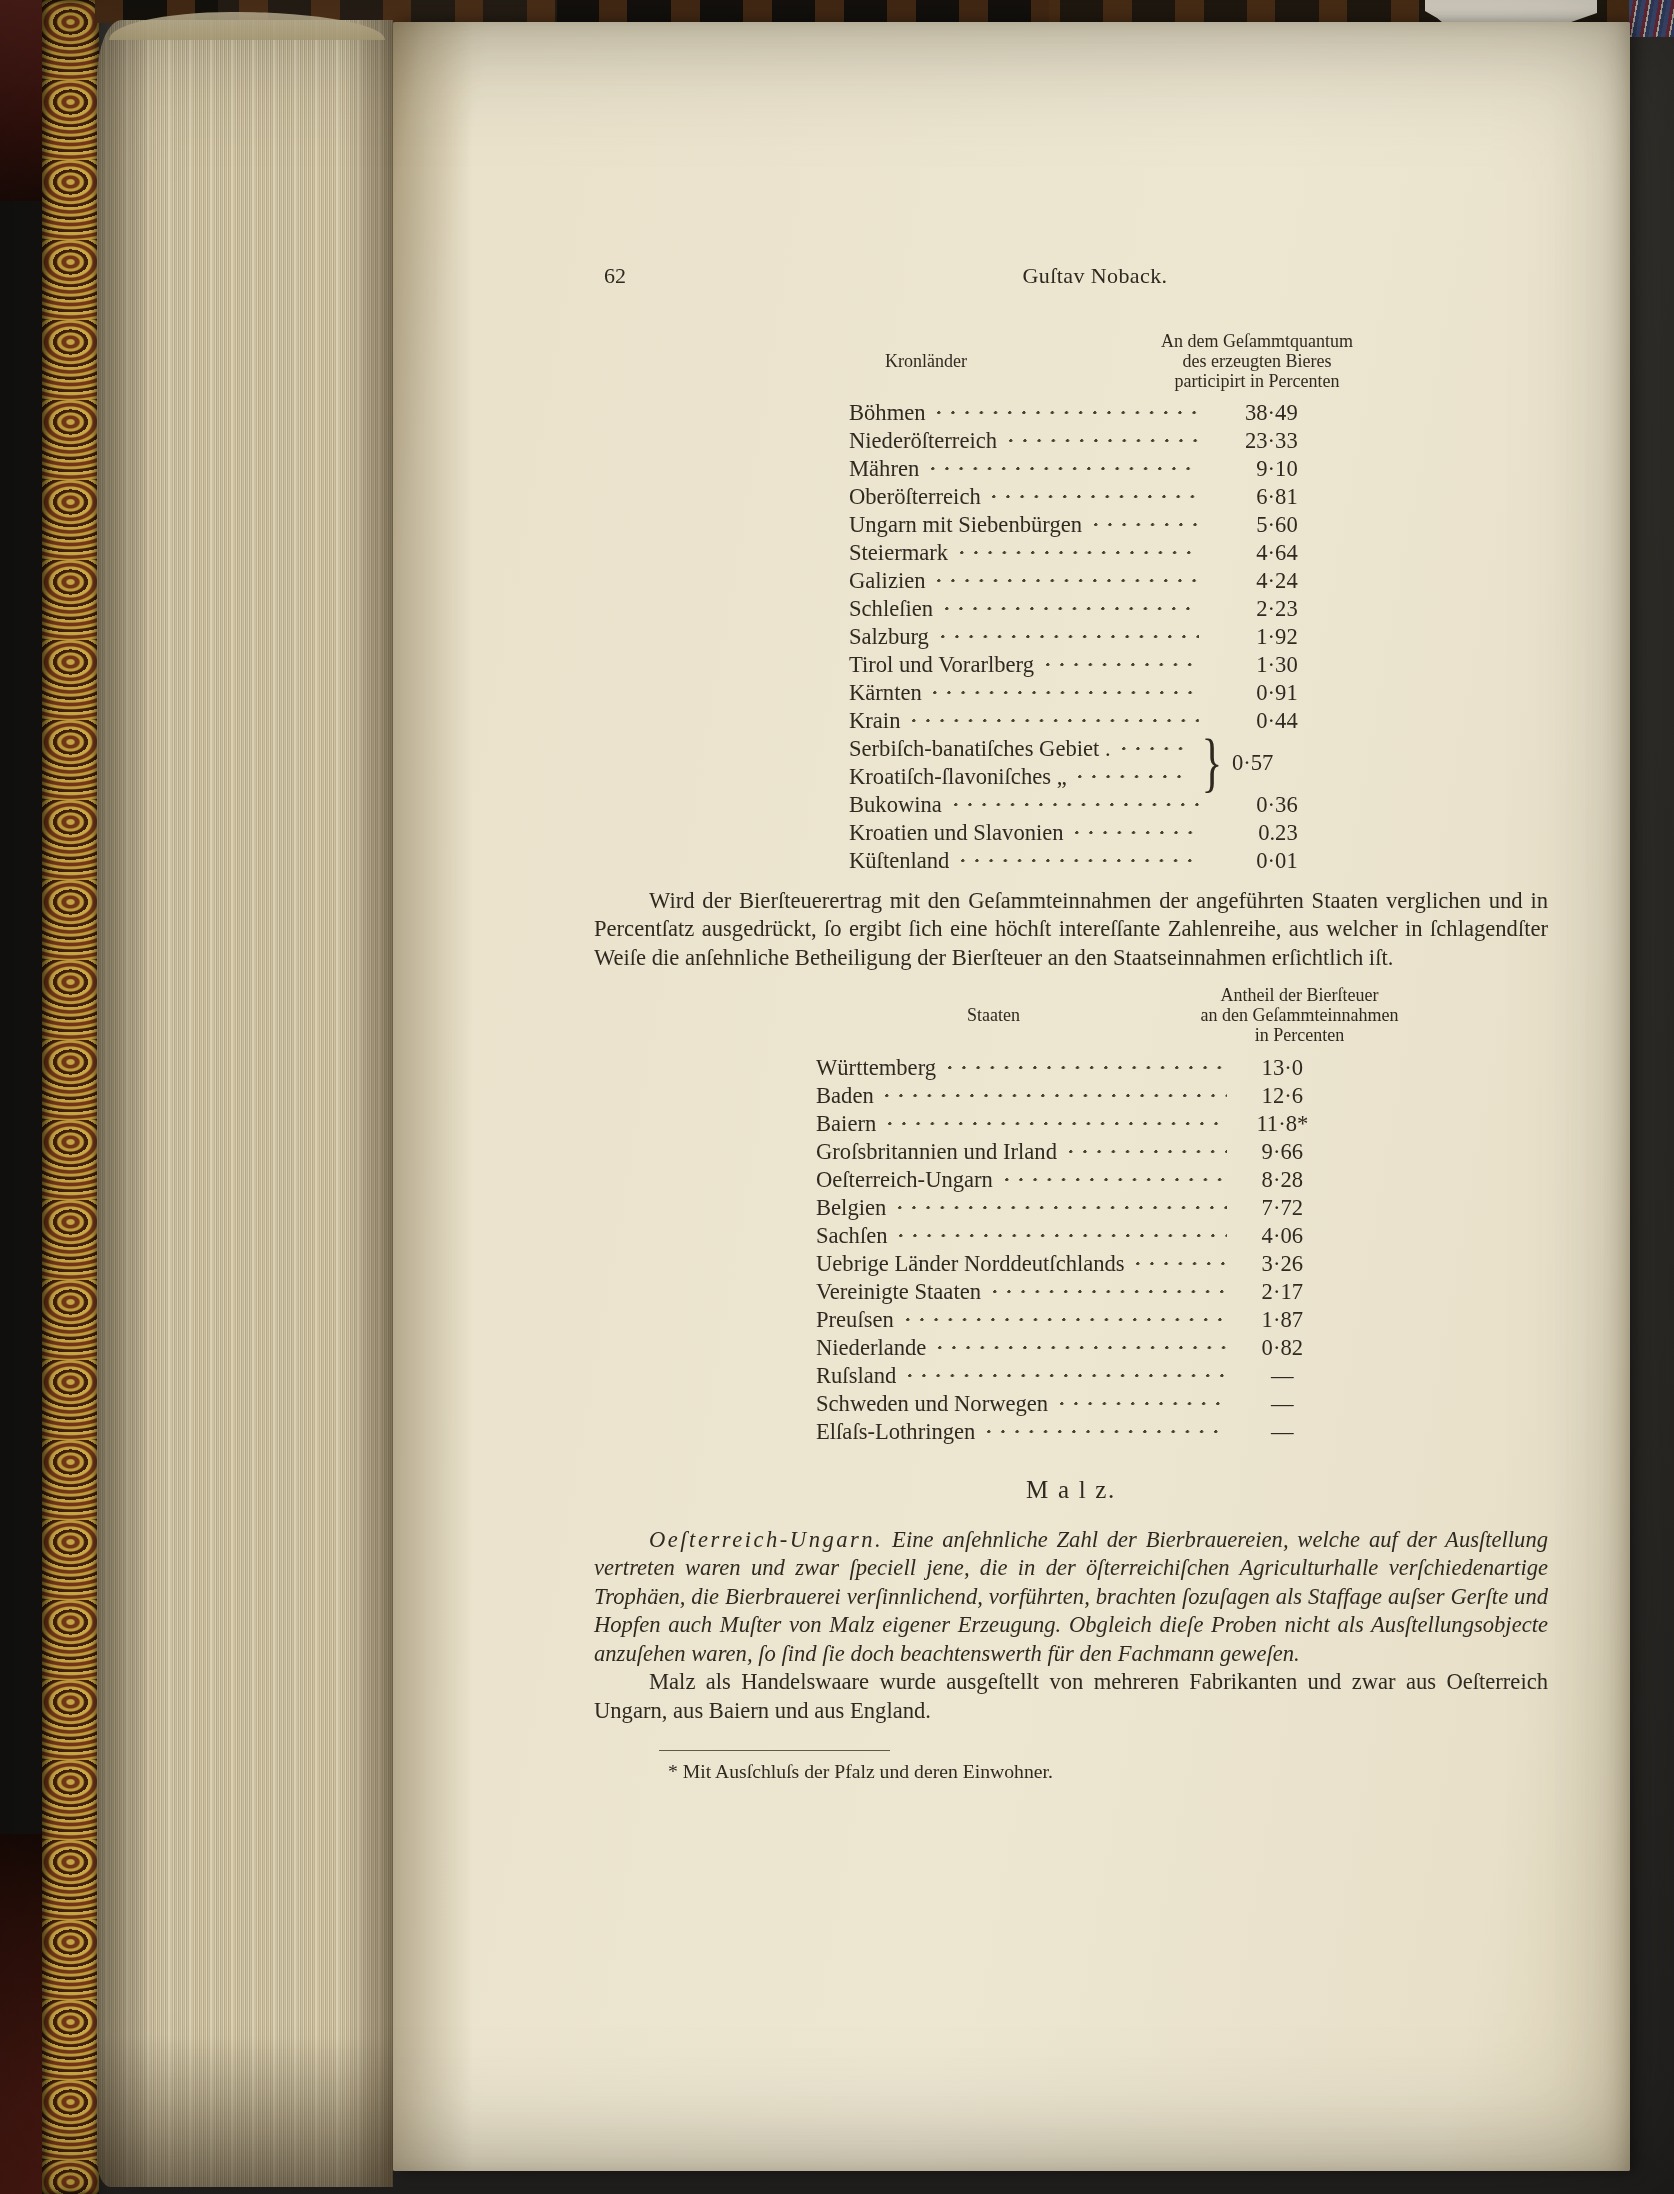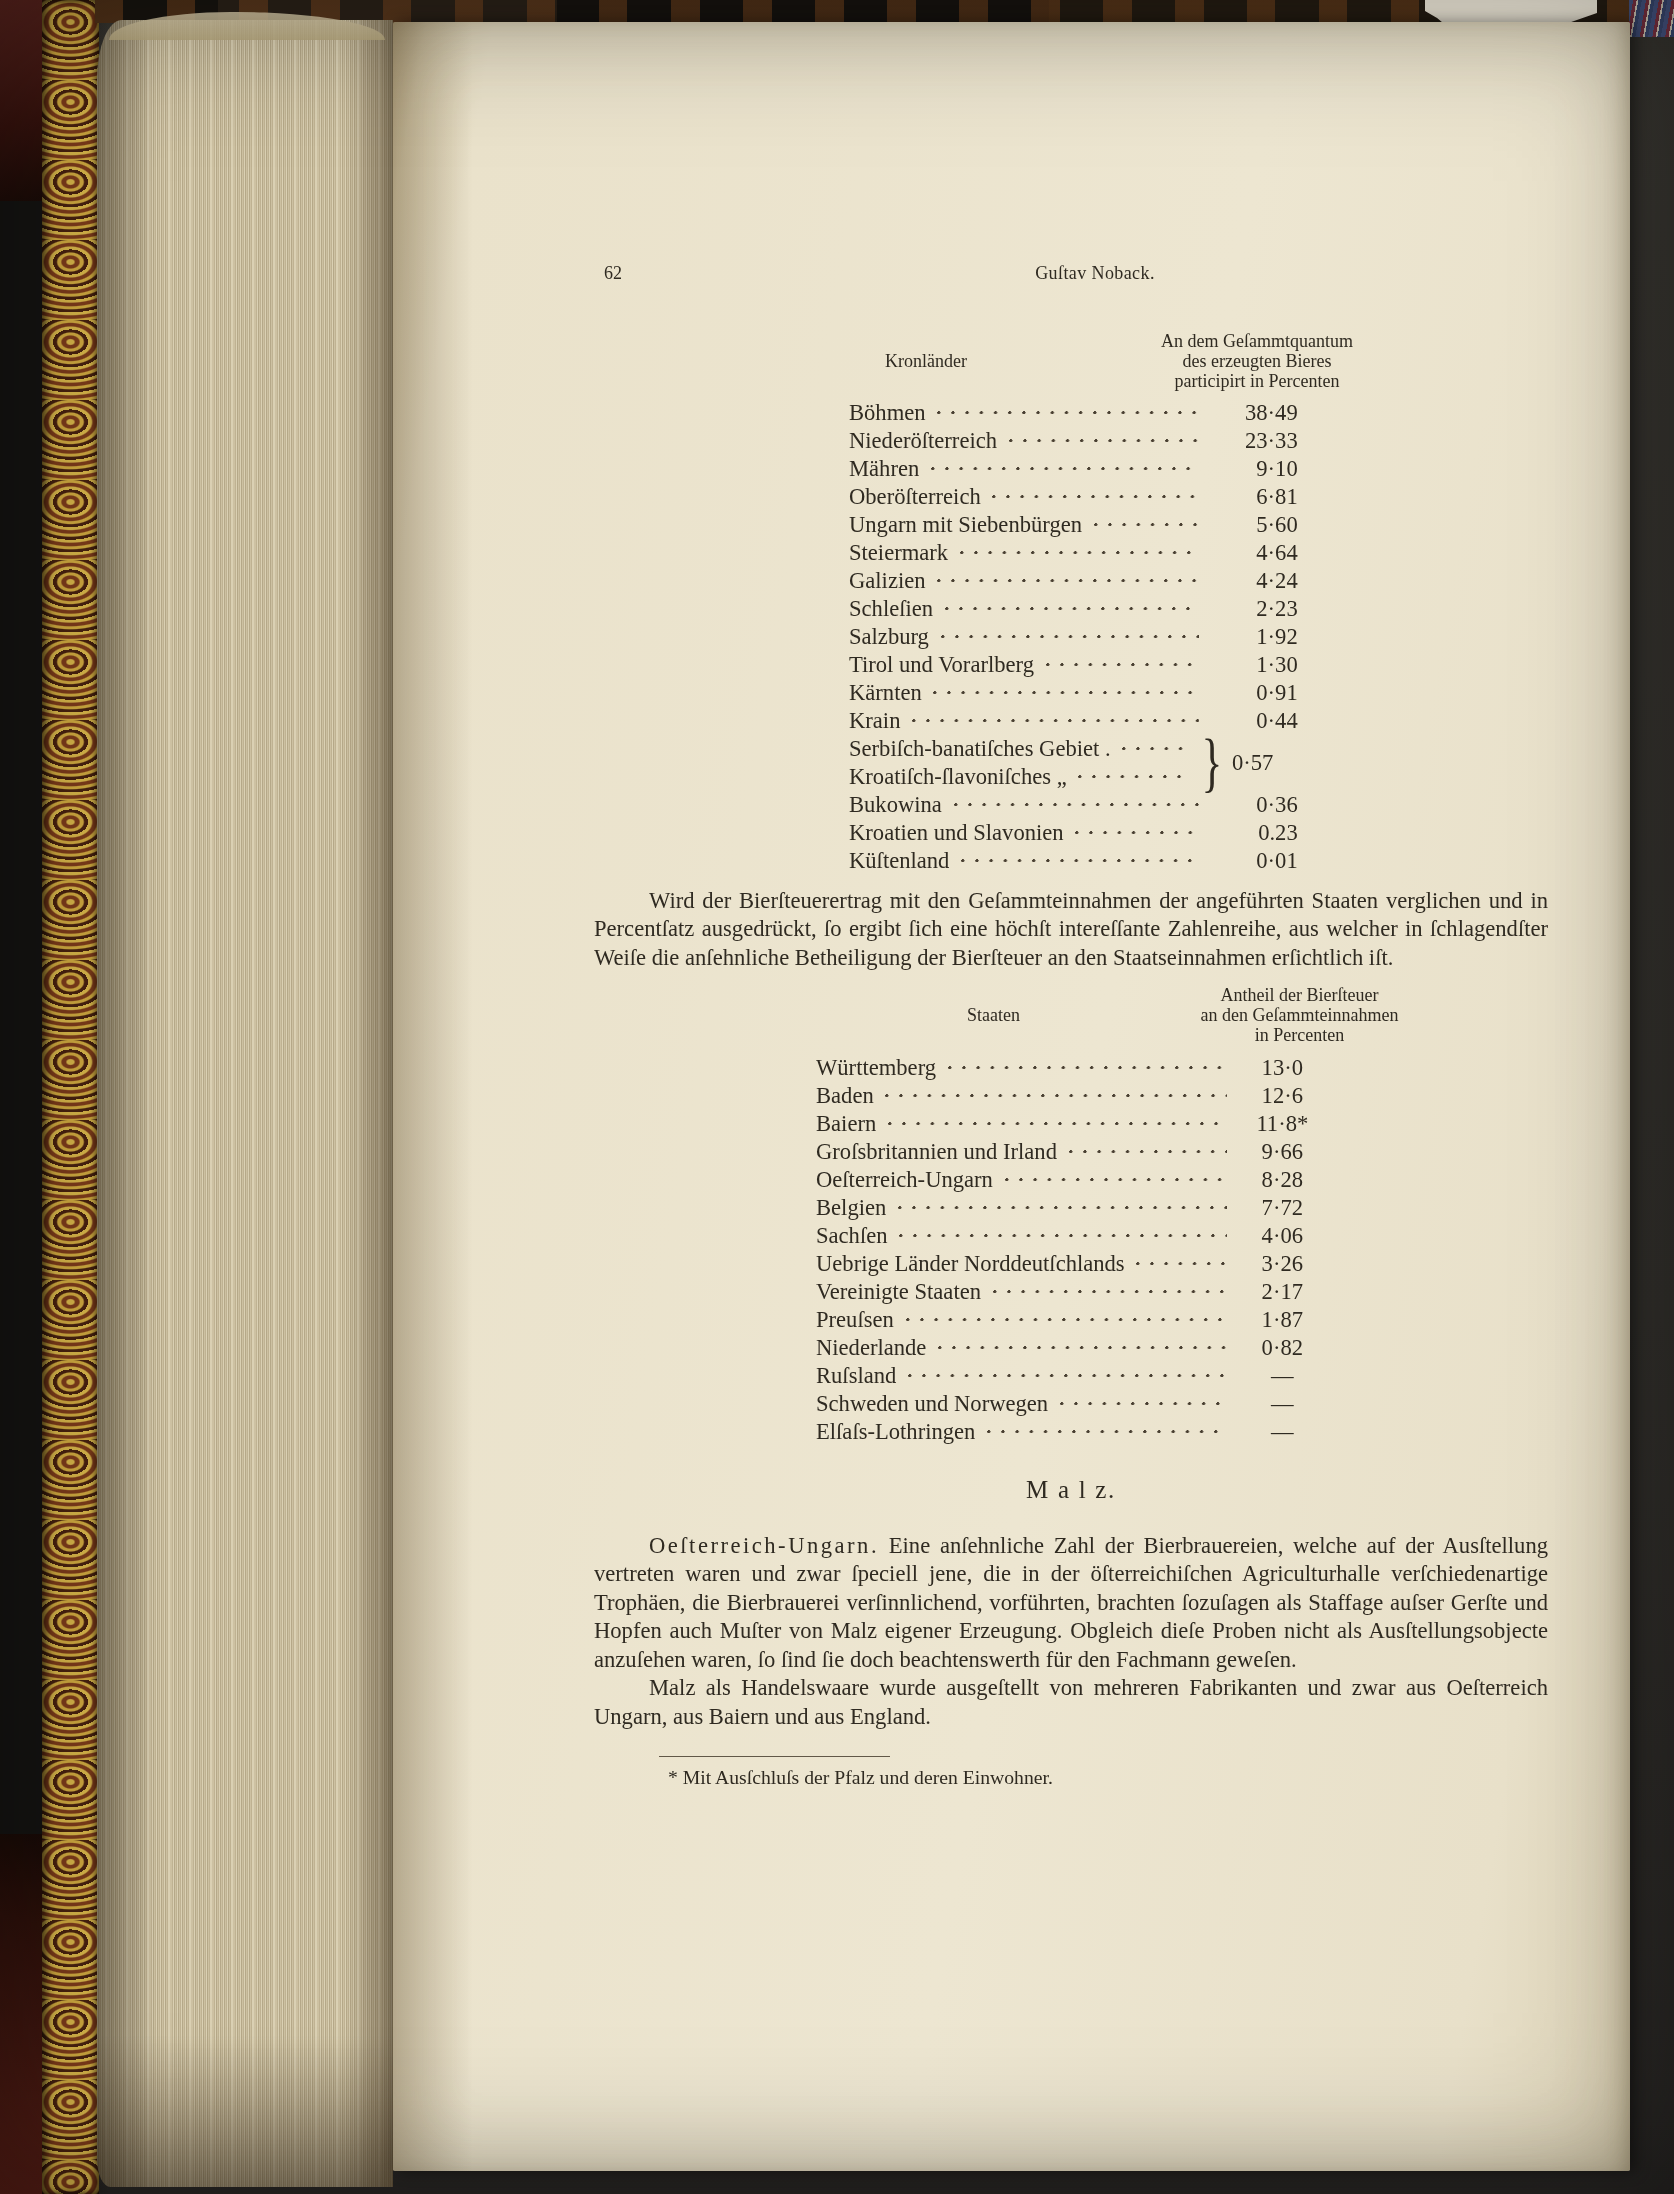--- a/index.html
+++ b/index.html
@@ -42,21 +42,21 @@
     box-shadow:0 1.7px 3.3px rgba(0,0,0,.4);}
   .cloth{position:absolute;right:0;top:0;width:45px;height:37px;z-index:3;
     background:repeating-linear-gradient(100deg,#455481 0 4.2px,#7a3040 4.2px 7.5px,#d0c8b8 7.5px 9.2px,#394870 9.2px 12.6px);}
   .page{position:absolute;left:393px;right:44px;top:22px;bottom:23.4px;z-index:4;
     background:linear-gradient(100deg,#cbbd9d 0,#e0d6ba 33px,#eae2cb 100px,#ede6d1 55%,#e8e0c9 88%,#ddd3b7 100%);
     box-shadow:inset 0 0 75px rgba(125,105,62,.22),inset -11.7px 0 22px -10px rgba(90,75,45,.4),5px 0 15px rgba(0,0,0,.45);
     border-radius:1.7px;}
   .page::before{content:"";position:absolute;left:0;top:0;bottom:0;width:80px;
     background:linear-gradient(90deg,rgba(95,75,40,.32),rgba(95,75,40,0));}
   .textblock{position:absolute;left:201px;top:241px;width:954px;color:#2f2a21;}
-  .headrow{position:relative;height:28.5px;font-size:18px;}
+  .headrow{position:relative;height:28.5px;font-size:22px;}
   .folio{position:absolute;left:10px;top:0;}
   .runhead{position:absolute;left:50%;transform:translateX(-50%);letter-spacing:0.4px;margin-left:24px;}
   .table{font-size:22.6px;}
   .t1{margin-top:39px;margin-left:255px;width:452px;}
   .t2{margin-top:13.4px;margin-left:222px;width:515px;}
   .thead{display:flex;justify-content:space-between;align-items:center;
     font-size:18px;line-height:20px;margin-bottom:8.4px;}
   .t1 .th-left{padding-left:36px;text-align:right;}
   .t2 .th-left{padding-left:151px;}
   .t1 .th-right{width:276px;margin-right:-94px;text-align:center;}
@@ -69,21 +69,21 @@
     background-size:14.2px 4.2px;background-repeat:repeat-x;}
   .t1 .tvalue{width:90px;text-align:right;padding-right:3.3px;white-space:nowrap;}
   .t2 .tvalue{width:94px;text-align:center;padding-right:1.7px;white-space:nowrap;}
   .brace-row{display:flex;align-items:center;}
   .brace-left{flex:1 1 auto;}
   .brace-line{display:flex;align-items:baseline;line-height:28px;}
   .brace-char{font-size:62px;line-height:55px;transform:scale(.7,1.05);color:#2f2a21;}
   .brace-val{width:69px;text-align:left;padding-left:5px;}
   .para{font-size:22.6px;line-height:28.5px;text-align:justify;text-indent:55px;margin:0;color:#2f2a21;}
   .para1{margin-top:11.7px;}
-  .para2{margin-top:28px;}
+  .para2{margin-top:22px;font-style:italic;}
   .lead{letter-spacing:2.5px;}
   .malz{margin-top:30px;text-align:center;font-size:25px;letter-spacing:1.7px;}
   .fnrule{width:231px;height:0;border:none;border-top:1.7px solid rgba(62,52,38,.8);margin:25px 0 8.4px 65px;}
   .footnote{font-size:19.7px;line-height:23.4px;margin:0 0 0 74px;text-align:left;text-indent:0;}
 </style>
 </head>
 <body>
 
 <div class="scene">
   <div class="leather-tl"></div>

